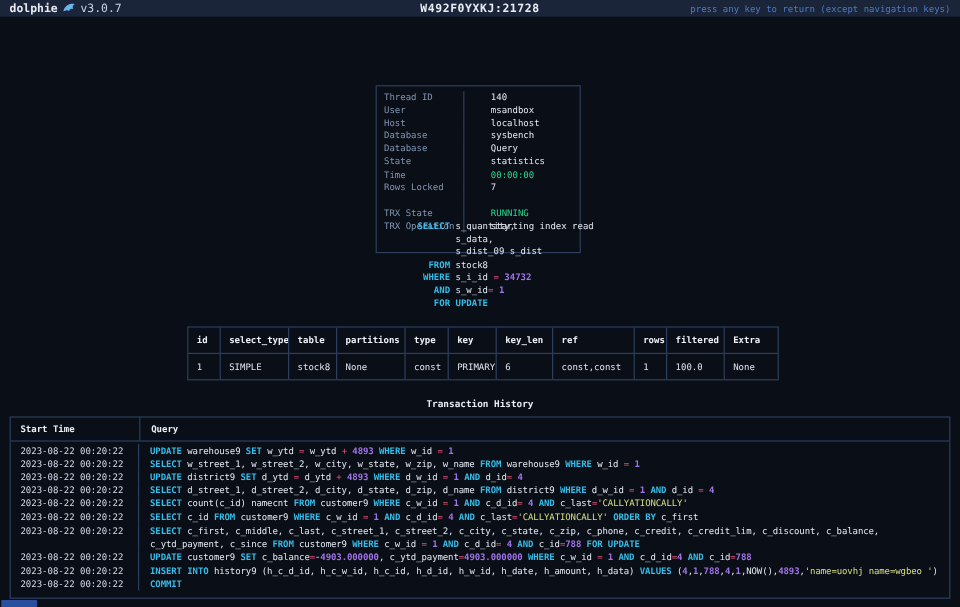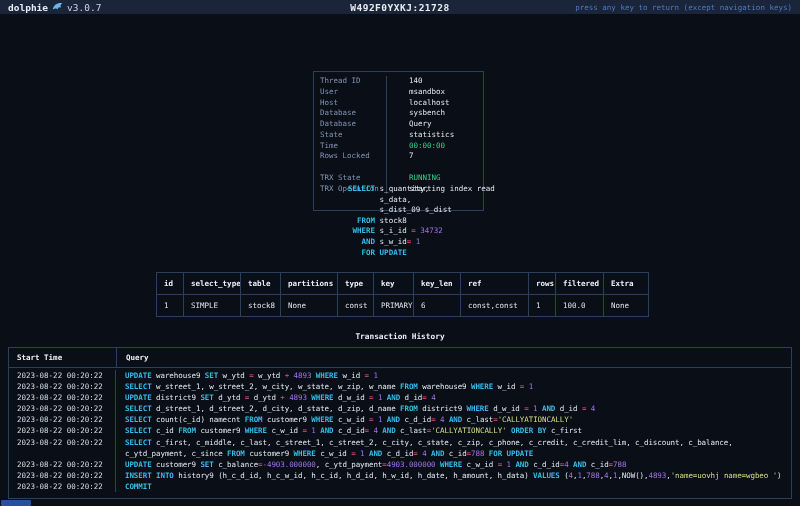--- a/index.html
+++ b/index.html
@@ -22,21 +22,21 @@
     border:1px solid #2c3f5e;box-sizing:border-box;padding:4px 0;margin-top:44px;}
   .tp-row{display:flex;line-height:10.75px;height:10.75px;}
   .tp-label{width:66px;flex:none;padding-left:6px;color:#8295b2;white-space:pre;}
   .tp-value{flex:1;border-left:1px solid #2c3f5e;padding-left:22px;color:#e2e8f2;white-space:pre;}
   .green{color:#2bd78b;}
   
   .qblock{position:absolute;left:348px;top:184px;}
   .q-line{white-space:pre;line-height:10.6px;color:#e3e9f3;}
   
   .sql-kw{color:#35bce8;font-weight:bold;margin-top:33px;}
-  .sql-num{color:#a173e8;}
+  .sql-num{color:#a173e8;font-weight:bold;}
   .sql-op{color:#e0517a;}
   .sql-str{color:#d9df84;}
   
   .explain{position:absolute;left:156px;top:272px;border:1px solid #2c3f5e;
     display:grid;grid-template-columns:27px 57px 40px 57px 36px 40px 47px 68px 27px 48px 44px;}
   .ex-cell{padding:4px 0 4px 7px;border-right:1px solid #2c3f5e;line-height:13px;
     white-space:nowrap;overflow:hidden;color:#dfe5ee;box-sizing:border-box;}
   .ex-cell:nth-child(11n){border-right:none;}
   .ex-head{border-bottom:1px solid #2c3f5e;font-weight:bold;color:#eef1f7;}
   

